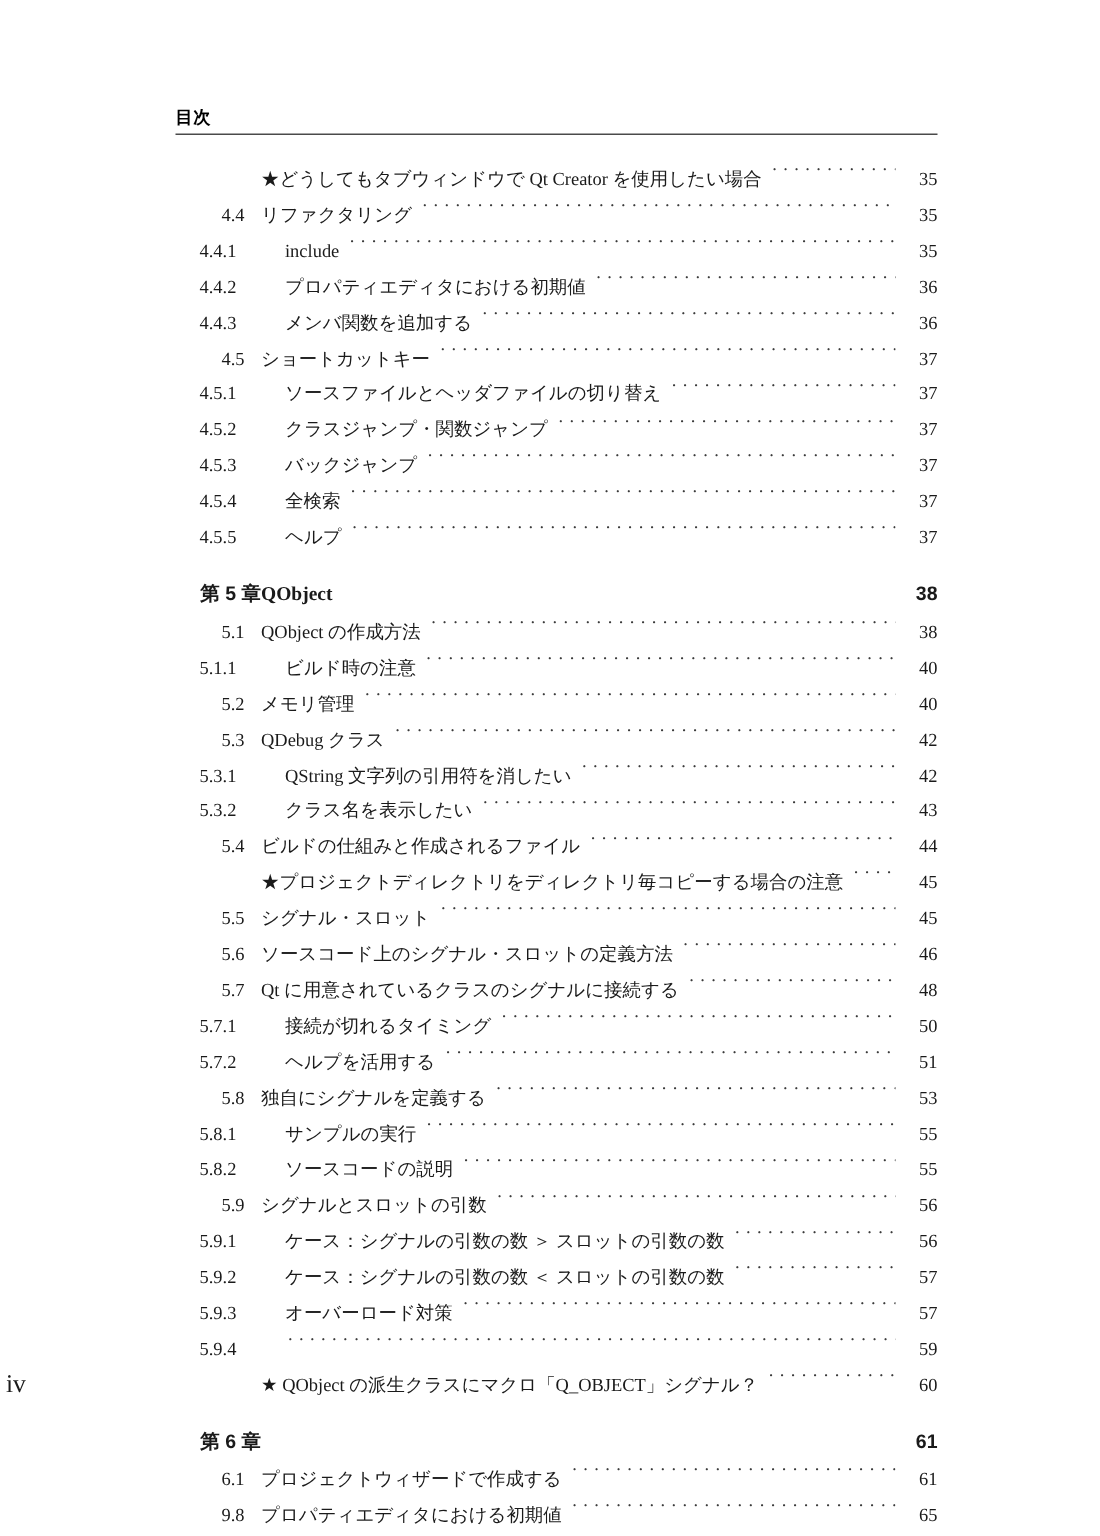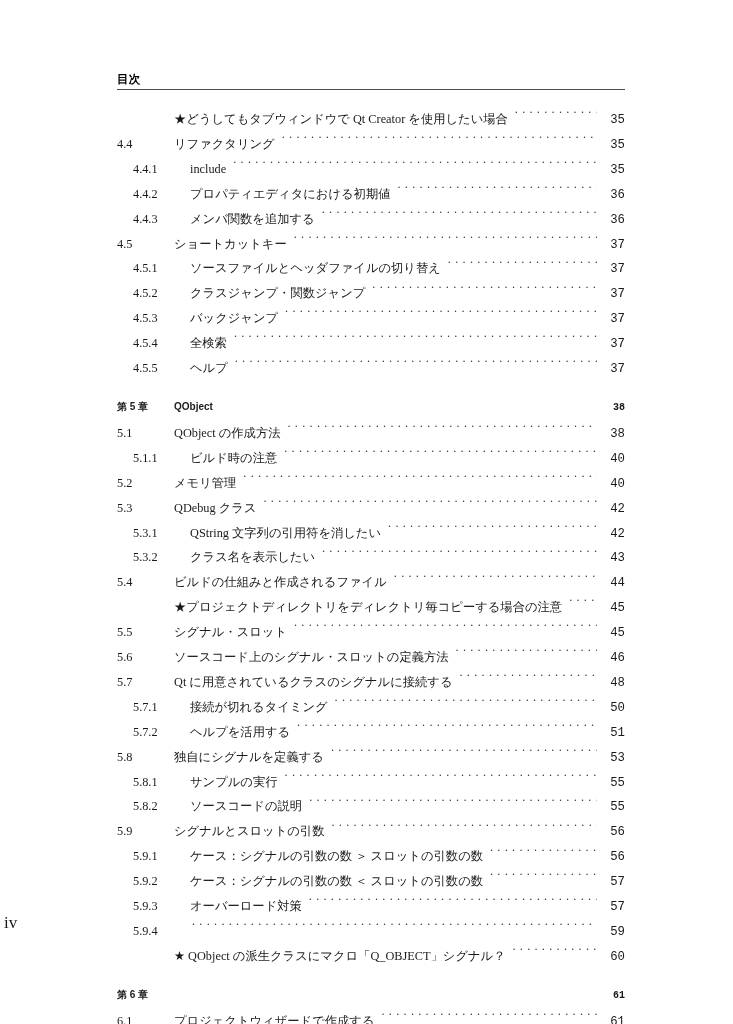--- a/index.html
+++ b/index.html
@@ -55,39 +55,40 @@
     align-items: baseline;
     font-size: 12.3px;
     line-height: 23.9px;
     white-space: nowrap;
   }
 
   
   .row.chapter {
     font-family: "Liberation Sans", "DejaVu Sans", sans-serif;
     font-weight: bold;
-    font-size: 10px;
+    font-size: 13px;
     margin-top: 13px;
     margin-bottom: 2px;
   }
 
   
   .num {
     flex: 0 0 auto;
-    text-align: left;
+    text-align: right;
   }
   .num.chap   { width: 57px; }
   .num.sec    { width: 46px; padding-right: 11px; }
   .num.subsec { width: 57px; padding-right: 0; text-align: left; padding-left: 16px; }
   .num.blank  { width: 57px; }
 
   
   .label {
     flex: 0 0 auto;
     padding-right: 5px;
+    font-family: Liberation Serif, serif;
   }
   .label.chap { padding-left: 0; }
 
   
   .row.lv3 .label { padding-left: 0; }
 
   
   .leader {
     flex: 1 1 auto;
     position: relative;
@@ -105,21 +106,20 @@
     color: #3a3a3a;
     white-space: nowrap;
   }
   .row.chapter .leader::before { content: ""; }
 
   .pageno {
     flex: 0 0 auto;
     width: 26px;
     text-align: right;
     font-variant-numeric: lining-nums;
-    font-family: Liberation Mono, monospace;
   }
 
   
   .folio {
     position: absolute;
     left: 0;
     right: 0;
     top: 913px;
     text-align: left;
     font-size: 17px;

